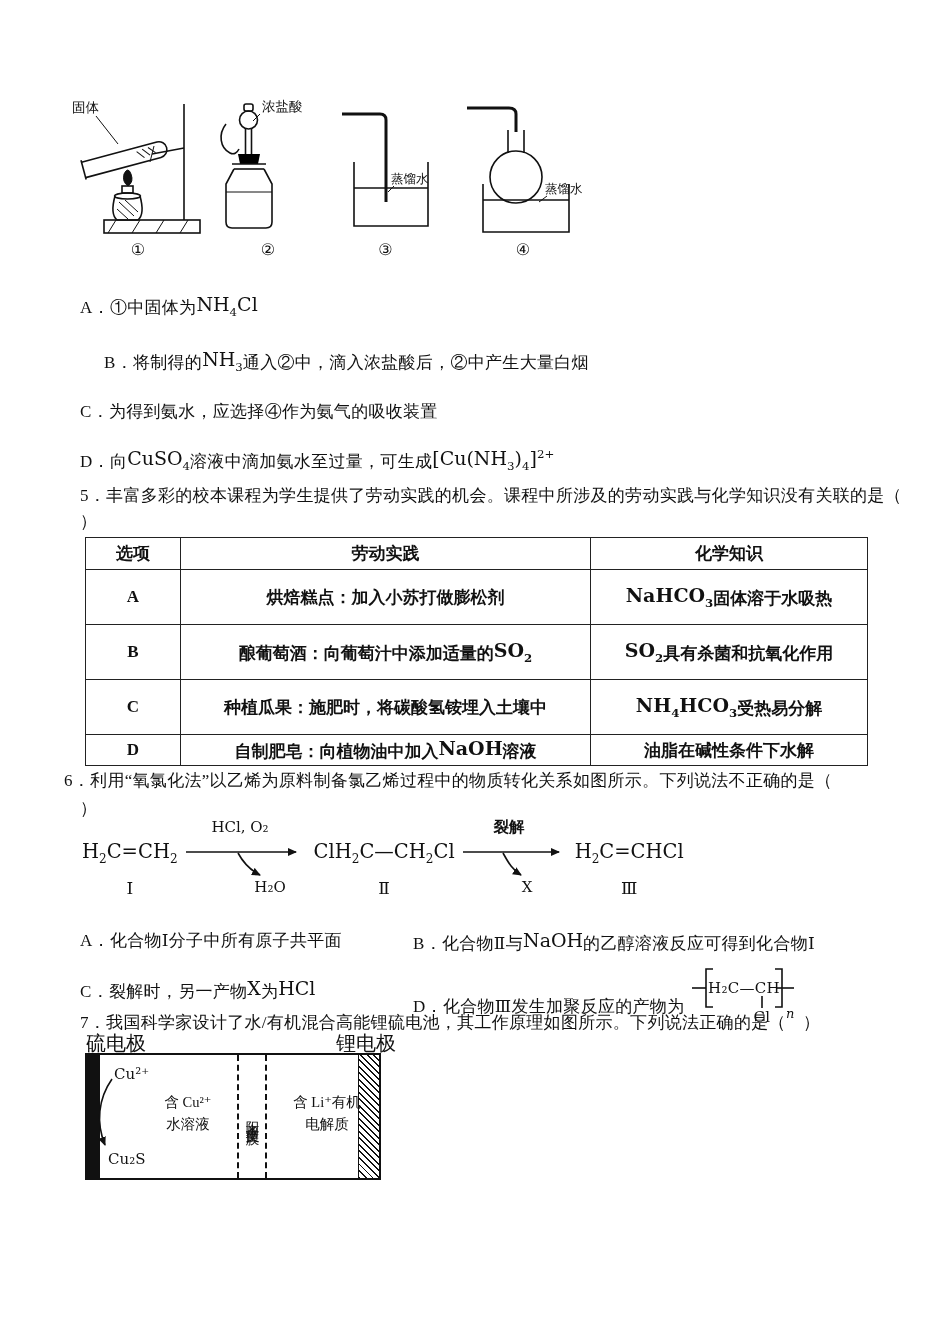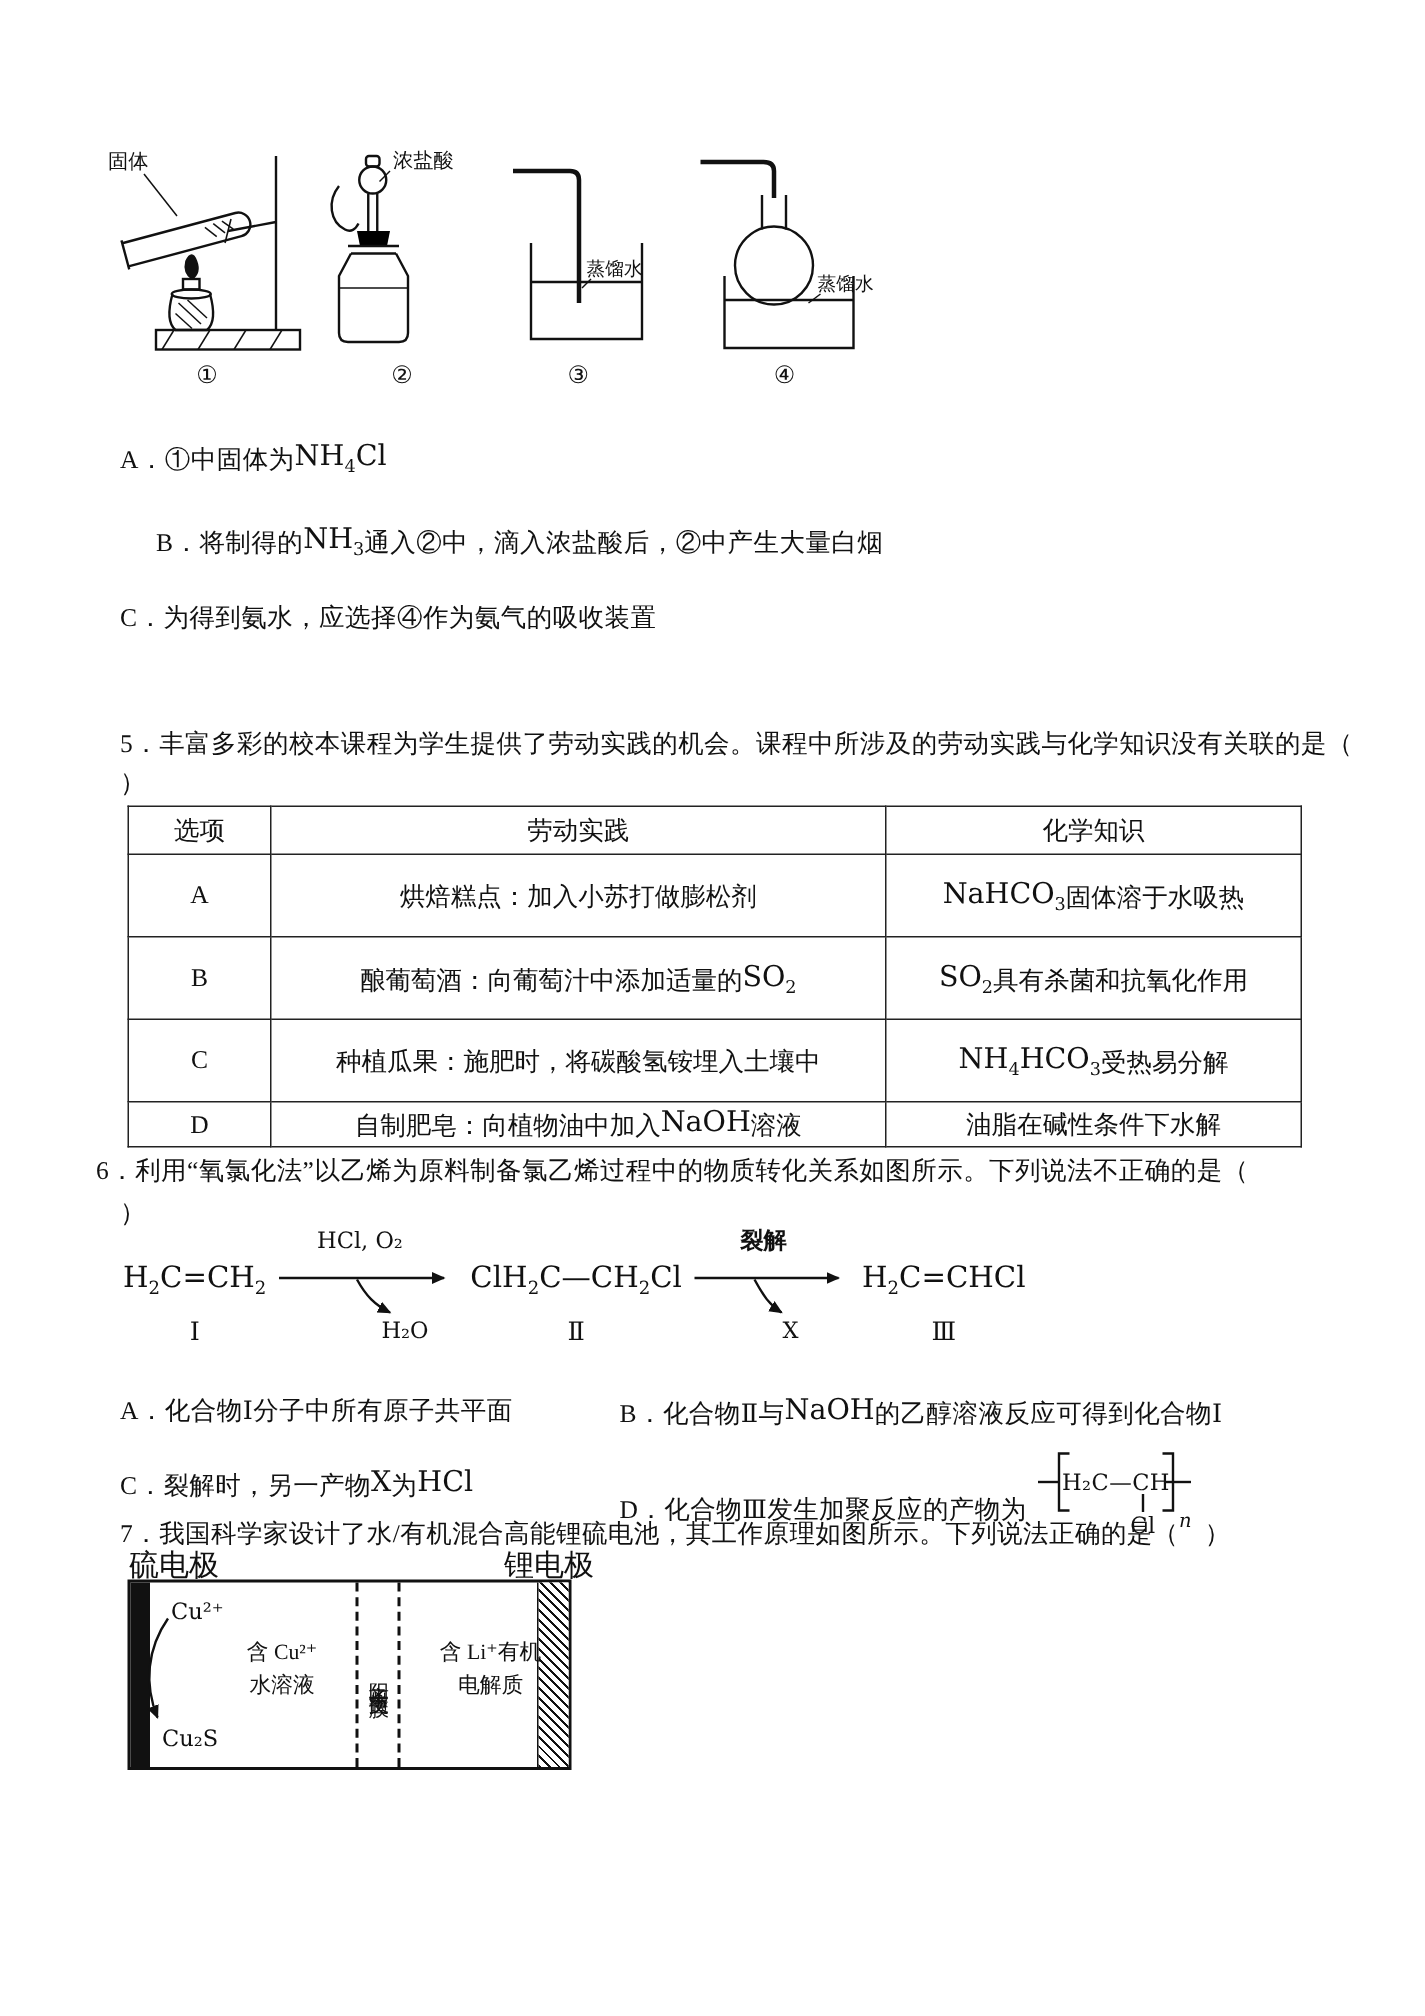--- a/index.html
+++ b/index.html
@@ -27,21 +27,21 @@
   svg .tube { stroke-width:3; }
   svg text { stroke:none; fill:#111; font-family:"DejaVu Serif","Liberation Serif",serif; }
   svg .cjk { font-size:13.5px; }
   svg .mk { fill:#111; stroke:none; }
   svg .filled { fill:#111; stroke:#111; stroke-width:1; }
 
   
   .q5-table { border-collapse:collapse; width:782px; table-layout:fixed; }
   .q5-table th, .q5-table td {
     border:1.3px solid #222; text-align:center; vertical-align:middle;
-    font-weight:normal; font-size:17px; padding:2px 6px;
+    font-weight:bold; font-size:17px; padding:2px 6px;
   }
   .q5-table .hrow { height:32px; }
   .q5-table .brow { height:55px; }
   .q5-table .srow { height:28px; }
 
   
   .scheme { display:flex; align-items:flex-start; }
   .compound { text-align:center; padding-top:24px; margin:0 4px; }
   .compound .formula { font-size:19.5px; display:block; line-height:24px; }
   .compound .numeral { display:block; margin-top:7px; font-size:17px; }
@@ -160,20 +160,21 @@
         <text x="92" y="97" class="cjk" style="font-size:12.5px">蒸馏水</text>
         <line class="thin" x1="94" y1="100" x2="86" y2="106"></line>
       </svg>
       <div class="caption">④</div>
     </div>
   </div>
 
   <div class="abs textline" style="left:80px; top:292px;"><span>A．①中固体为</span><span class="chem">NH<sub>4</sub>Cl</span></div>
   <div class="abs textline" style="left:80px; top:347px;margin-left:24px;"><span>B．将制得的</span><span class="chem">NH<sub>3</sub></span><span>通入②中，滴入浓盐酸后，②中产生大量白烟</span></div>
   <div class="abs textline" style="left:80px; top:399px;"><span>C．为得到氨水，应选择④作为氨气的吸收装置</span></div>
+  <div class="abs textline" style="left:80px; top:442px;"><span>D．向</span><span class="chem">CuSO<sub>4</sub></span><span>溶液中滴加氨水至过量，可生成</span><span class="chem">[Cu(NH<sub>3</sub>)<sub>4</sub>]<sup>2+</sup></span></div>
 
   <div class="abs textline" style="left:80px; top:483px;">5．丰富多彩的校本课程为学生提供了劳动实践的机会。课程中所涉及的劳动实践与化学知识没有关联的是（</div>
   <div class="abs textline" style="left:80px; top:509px;">）</div>
 
   <table class="abs q5-table" style="left:85px; top:537px;">
     <colgroup>
         <col style="width:95px">
         <col style="width:410px">
         <col style="width:277px">
       </colgroup>

